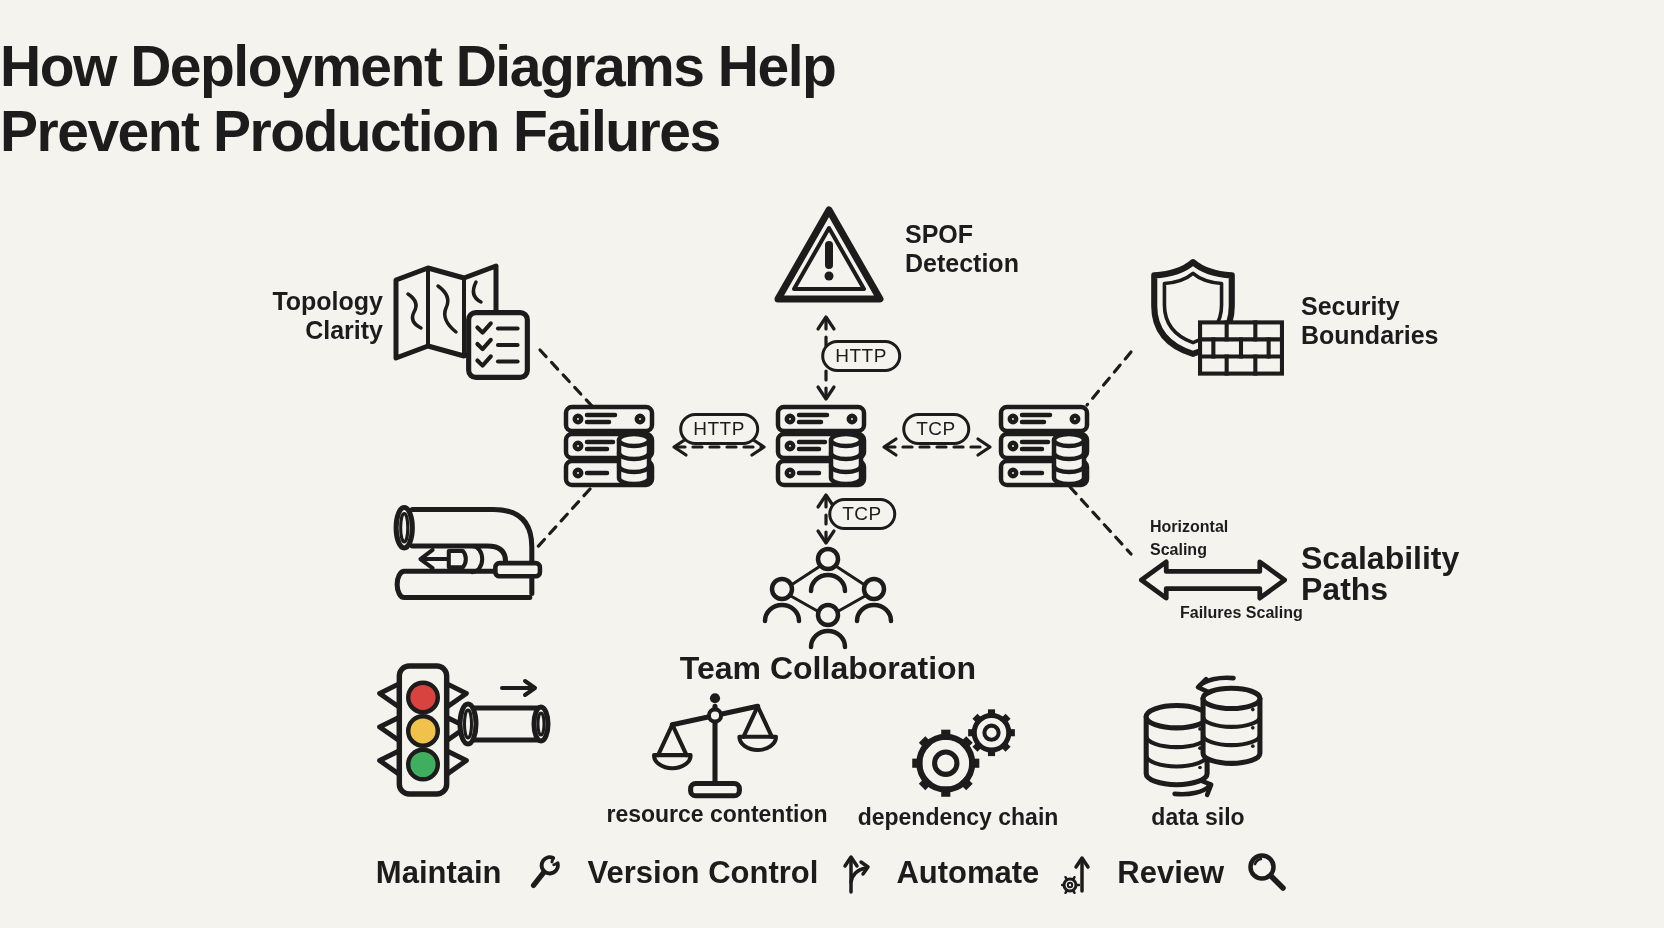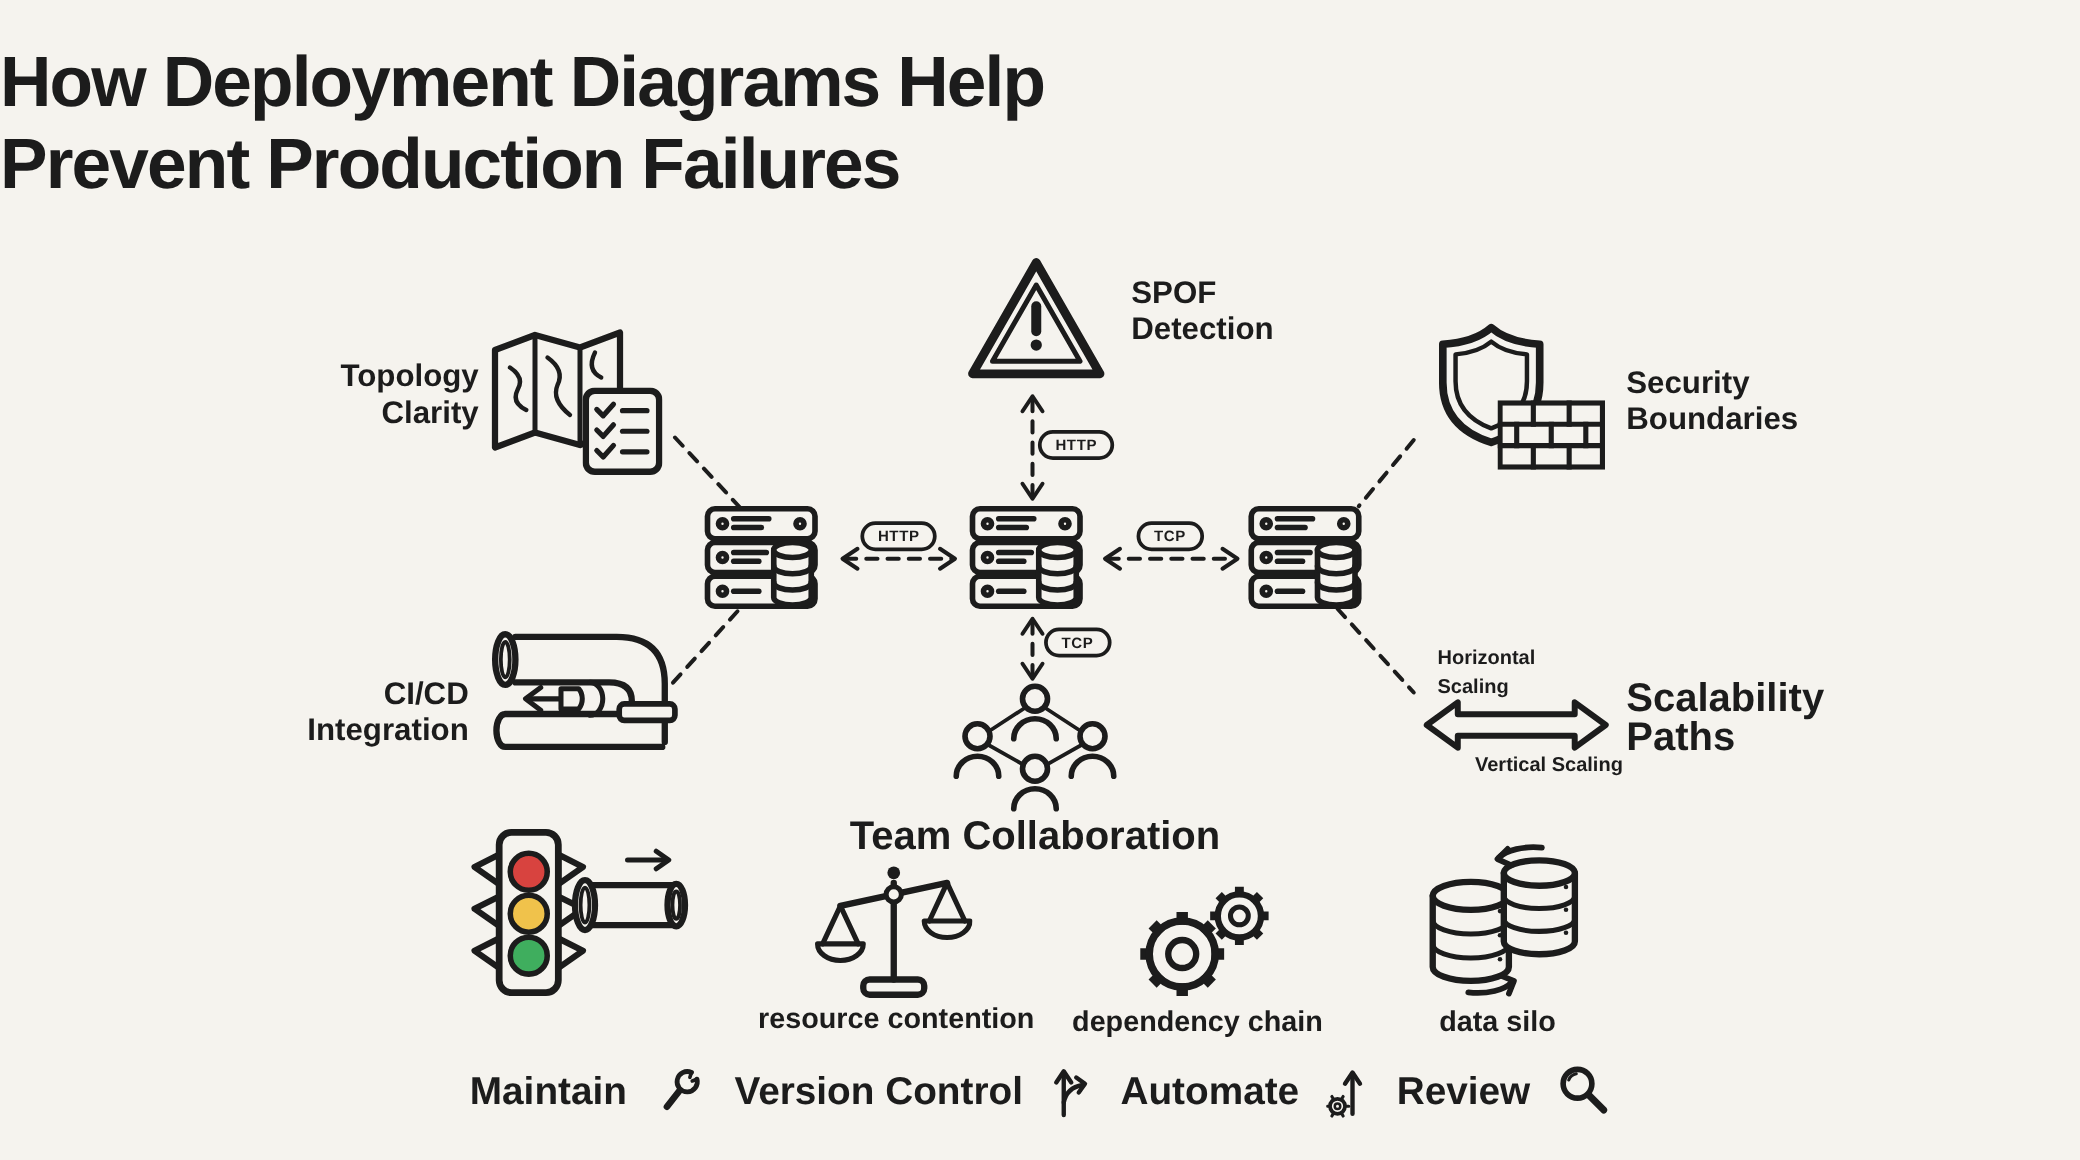--- a/index.html
+++ b/index.html
@@ -19,21 +19,21 @@
   .lbl { font-weight:bold; font-size:25px; line-height:29px; }
   .lbl.right { text-align:right; }
   .lbl.center { text-align:center; }
   .lbl.big { font-size:32px; line-height:31px; }
   .scale-lbl { font-weight:bold; font-size:16px; line-height:23px; text-align:left; }
   .risk-lbl { font-weight:bold; font-size:23px; text-align:center; }
   .pill {
     position:absolute; transform:translate(-50%,-50%);
     border:3px solid var(--ink,#1c1c1c); border-radius:999px;
     background:var(--bg,#f5f3ee); padding:2px 11px;
-    font-weight:bold; font-size:12px; letter-spacing:.5px; white-space:nowrap;
+    font-weight:normal; font-size:19px; letter-spacing:.5px; white-space:nowrap;
   }
   .footer {
     left:0; right:0; top:846px; height:54px;
     display:flex; justify-content:center; align-items:center; gap:22px;
     font-size:31px; font-weight:bold;
   }
   .footer .fic { flex:0 0 auto; }
 </style>
 </head>
 <body>
@@ -210,24 +210,20 @@
           <path d="M56,62 a15,6 0 0 0 30,0"></path>
       </g>
     </svg>
   </div>
 
   <div class="pill" style="left:719px;top:429px">HTTP</div>
   <div class="pill" style="left:936px;top:429px">TCP</div>
   <div class="pill" style="left:861px;top:356px">HTTP</div>
   <div class="pill" style="left:862px;top:514px">TCP</div>
 
-  <div class="abs lbl right" style="left:150px;width:225px;top:541px">
-    <div>CI/CD</div>
-    <div>Integration</div>
-  </div>
   <div class="abs ic" style="left:386px;top:500px;width:160px;height:106px">
     <svg viewBox="0 0 158 104">
       <g fill="none" stroke="currentColor" stroke-linecap="round" stroke-linejoin="round">
         <path d="M26,9 H106 Q144,9 144,46 V92" stroke-width="5"></path>
         <path d="M26,45 H100 Q118,45 118,60 V70" stroke-width="5"></path>
         <ellipse cx="18" cy="27" rx="8" ry="20" stroke-width="5" fill="var(--bg,#f5f3ee)"></ellipse>
         <ellipse cx="18" cy="27" rx="3.5" ry="14" stroke-width="3"></ellipse>
         <path d="M18,70 H118 M18,96 H142 M18,70 a7,13 0 0 0 0,26" stroke-width="5"></path>
         <rect x="108" y="62" width="44" height="13" rx="4" fill="var(--bg,#f5f3ee)" stroke-width="4.5"></rect>
         <line x1="36" y1="58" x2="62" y2="58" stroke-width="4"></line>
@@ -261,21 +257,21 @@
     </svg>
   </div>
   <div class="abs lbl big center" style="left:660px;width:336px;top:653px">Team Collaboration</div>
 
   <div class="abs scale-lbl" style="left:1150px;width:128px;top:515px">Horizontal Scaling</div>
   <div class="abs ic" style="left:1136px;top:559px;width:154px;height:42px">
     <svg viewBox="0 0 158 44">
       <polygon points="4,22 30,3 30,13 128,13 128,3 154,22 128,41 128,31 30,31 30,41" fill="none" stroke="currentColor" stroke-width="5" stroke-linejoin="round"></polygon>
     </svg>
   </div>
-  <div class="abs scale-lbl" style="left:1180px;width:128px;top:601px">Vertical Scaling</div>
+  <div class="abs scale-lbl" style="left:1180px;width:128px;top:601px">Failures Scaling</div>
   <div class="abs lbl big" style="left:1301px;top:543px">
     <div>Scalability</div>
     <div>Paths</div>
   </div>
 
   <div class="abs ic" style="left:366px;top:660px;width:114px;height:140px">
     <svg viewBox="0 0 112 142">
       <g fill="none" stroke="currentColor" stroke-linejoin="round" stroke-linecap="round">
         <g stroke-width="5">
           <path d="M32,24 L12,34 L32,48 Z"></path>

